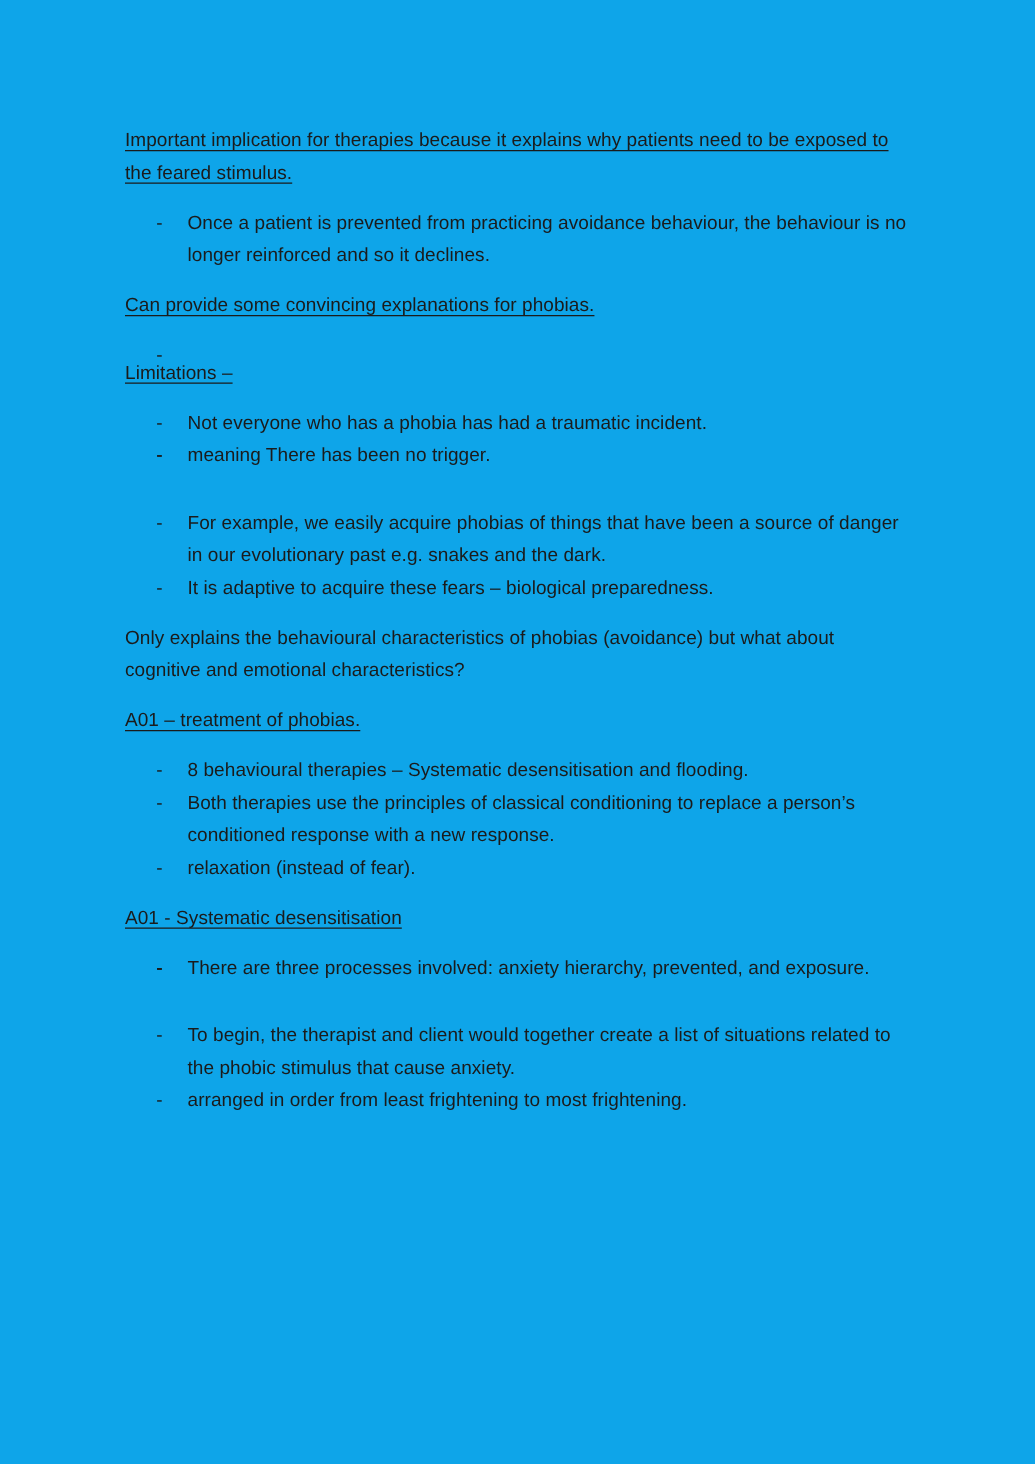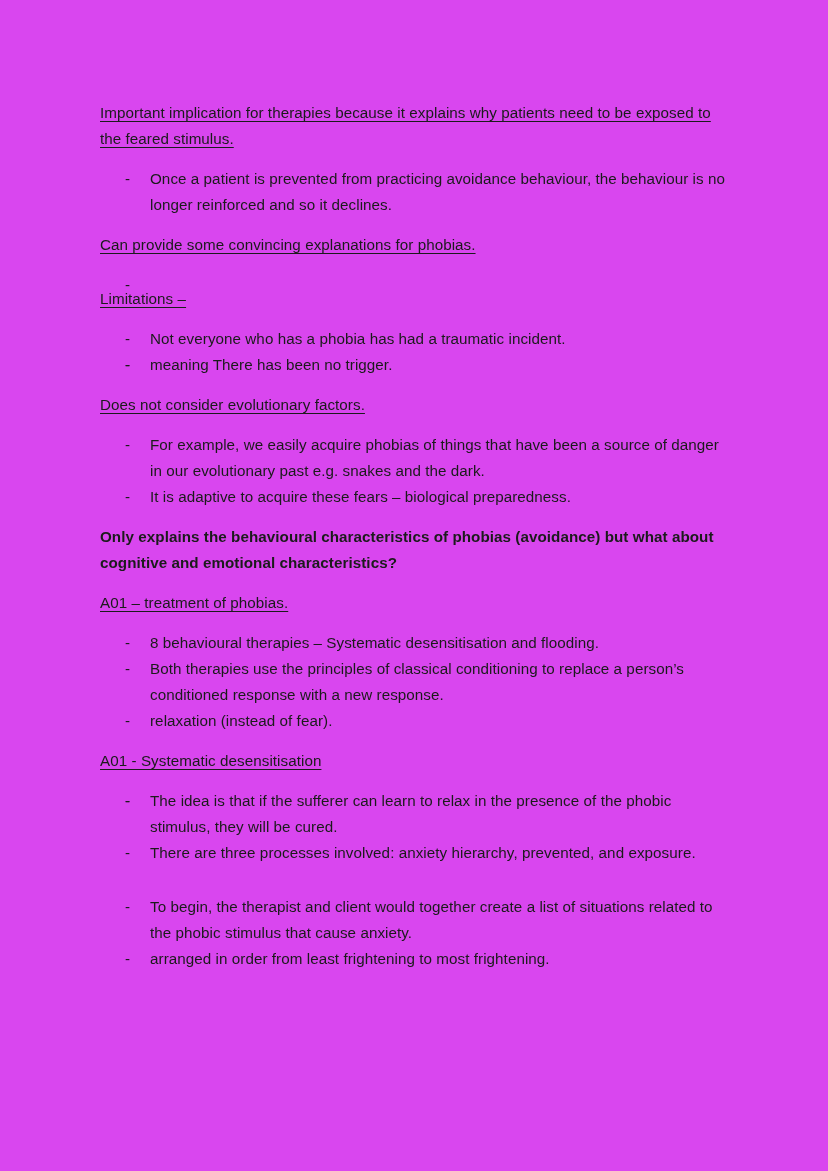--- a/index.html
+++ b/index.html
@@ -12,21 +12,21 @@
     height: 1171px;
     font-family: "Liberation Sans", sans-serif;
     color: #1b1b1b;
     -webkit-font-smoothing: antialiased;
   }
 
   .page {
     position: relative;
     width: 828px;
     height: 1171px;
-    background: #d946ef;
+    background: #0ea5e9;
     box-sizing: border-box;
     padding: 100px 100px 0 100px;
     overflow: hidden;
   }
 
   .doc-body {
     width: 628px;
   }
 
   
@@ -45,21 +45,20 @@
   }
 
   
   .para {
     font-size: 15.2px;
     line-height: 26px;
     margin: 0;
     padding: 0;
     color: #1b1b1b;
     letter-spacing: 0.004em;
-    font-weight: bold;
   }
 
   
   .bullets {
     list-style: none;
     margin: 0;
     padding: 0;
   }
   .bullet {
     position: relative;
@@ -102,42 +101,41 @@
       </ul>
       <div class="blk-gap-bullets-to-heading"></div>
       <p class="heading"><span class="u">Limitations –</span></p>
       <div class="blk-gap-heading-to-bullets"></div>
       <ul class="bullets">
         <li class="bullet"><span class="dash">-</span><span class="btext">Not everyone who has a phobia has had a traumatic incident.</span></li>
         <li class="bullet"><span class="dash">-</span></li>
         <li class="bullet"><span class="dash">-</span><span class="btext">meaning There has been no trigger.</span></li>
       </ul>
       <div class="blk-gap-bullets-to-heading"></div>
-      <p class="heading"><span class="u">Does not consider evolutionary factors.</span></p>
       <div class="blk-gap-heading-to-bullets"></div>
       <ul class="bullets">
         <li class="bullet"><span class="dash">-</span><span class="btext">For example, we easily acquire phobias of things that have been a source of danger in our evolutionary past e.g. snakes and the dark.</span></li>
         <li class="bullet"><span class="dash">-</span><span class="btext"> It is adaptive to acquire these fears – biological preparedness.</span></li>
       </ul>
       <div class="blk-gap-bullets-to-heading"></div>
       <p class="para">Only explains the behavioural characteristics of phobias (avoidance) but what about cognitive and emotional characteristics?</p>
       <div class="blk-gap-bullets-to-heading"></div>
       <p class="heading"><span class="u">A01 – treatment of phobias.</span></p>
       <div class="blk-gap-heading-to-bullets"></div>
       <ul class="bullets">
         <li class="bullet"><span class="dash">-</span><span class="btext">8 behavioural therapies – Systematic desensitisation and flooding.</span></li>
         <li class="bullet"><span class="dash">-</span><span class="btext">Both therapies use the principles of classical conditioning to replace a person’s conditioned response with a new response.</span></li>
         <li class="bullet"><span class="dash">-</span><span class="btext">relaxation (instead of fear).</span></li>
       </ul>
       <div class="blk-gap-bullets-to-heading"></div>
       <p class="heading"><span class="u">A01 - Systematic desensitisation</span></p>
       <div class="blk-gap-heading-to-bullets"></div>
       <ul class="bullets">
         <li class="bullet"><span class="dash">-</span></li>
-        <li class="bullet"><span class="dash">-</span><span class="btext">The idea is that if the sufferer can learn to relax in the presence of the phobic stimulus, they will be cured.</span></li>
+        <li class="bullet"><span class="dash">-</span></li>
         <li class="bullet"><span class="dash">-</span><span class="btext">There are three processes involved: anxiety hierarchy, prevented, and exposure.</span></li>
       </ul>
       <div class="blk-gap-bullets-to-heading"></div>
       <div class="blk-gap-heading-to-bullets"></div>
       <ul class="bullets">
         <li class="bullet"><span class="dash">-</span><span class="btext">To begin, the therapist and client would together create a list of situations related to the phobic stimulus that cause anxiety.</span></li>
         <li class="bullet"><span class="dash">-</span><span class="btext">arranged in order from least frightening to most frightening.</span></li>
       </ul>
     </div>
 </div>

